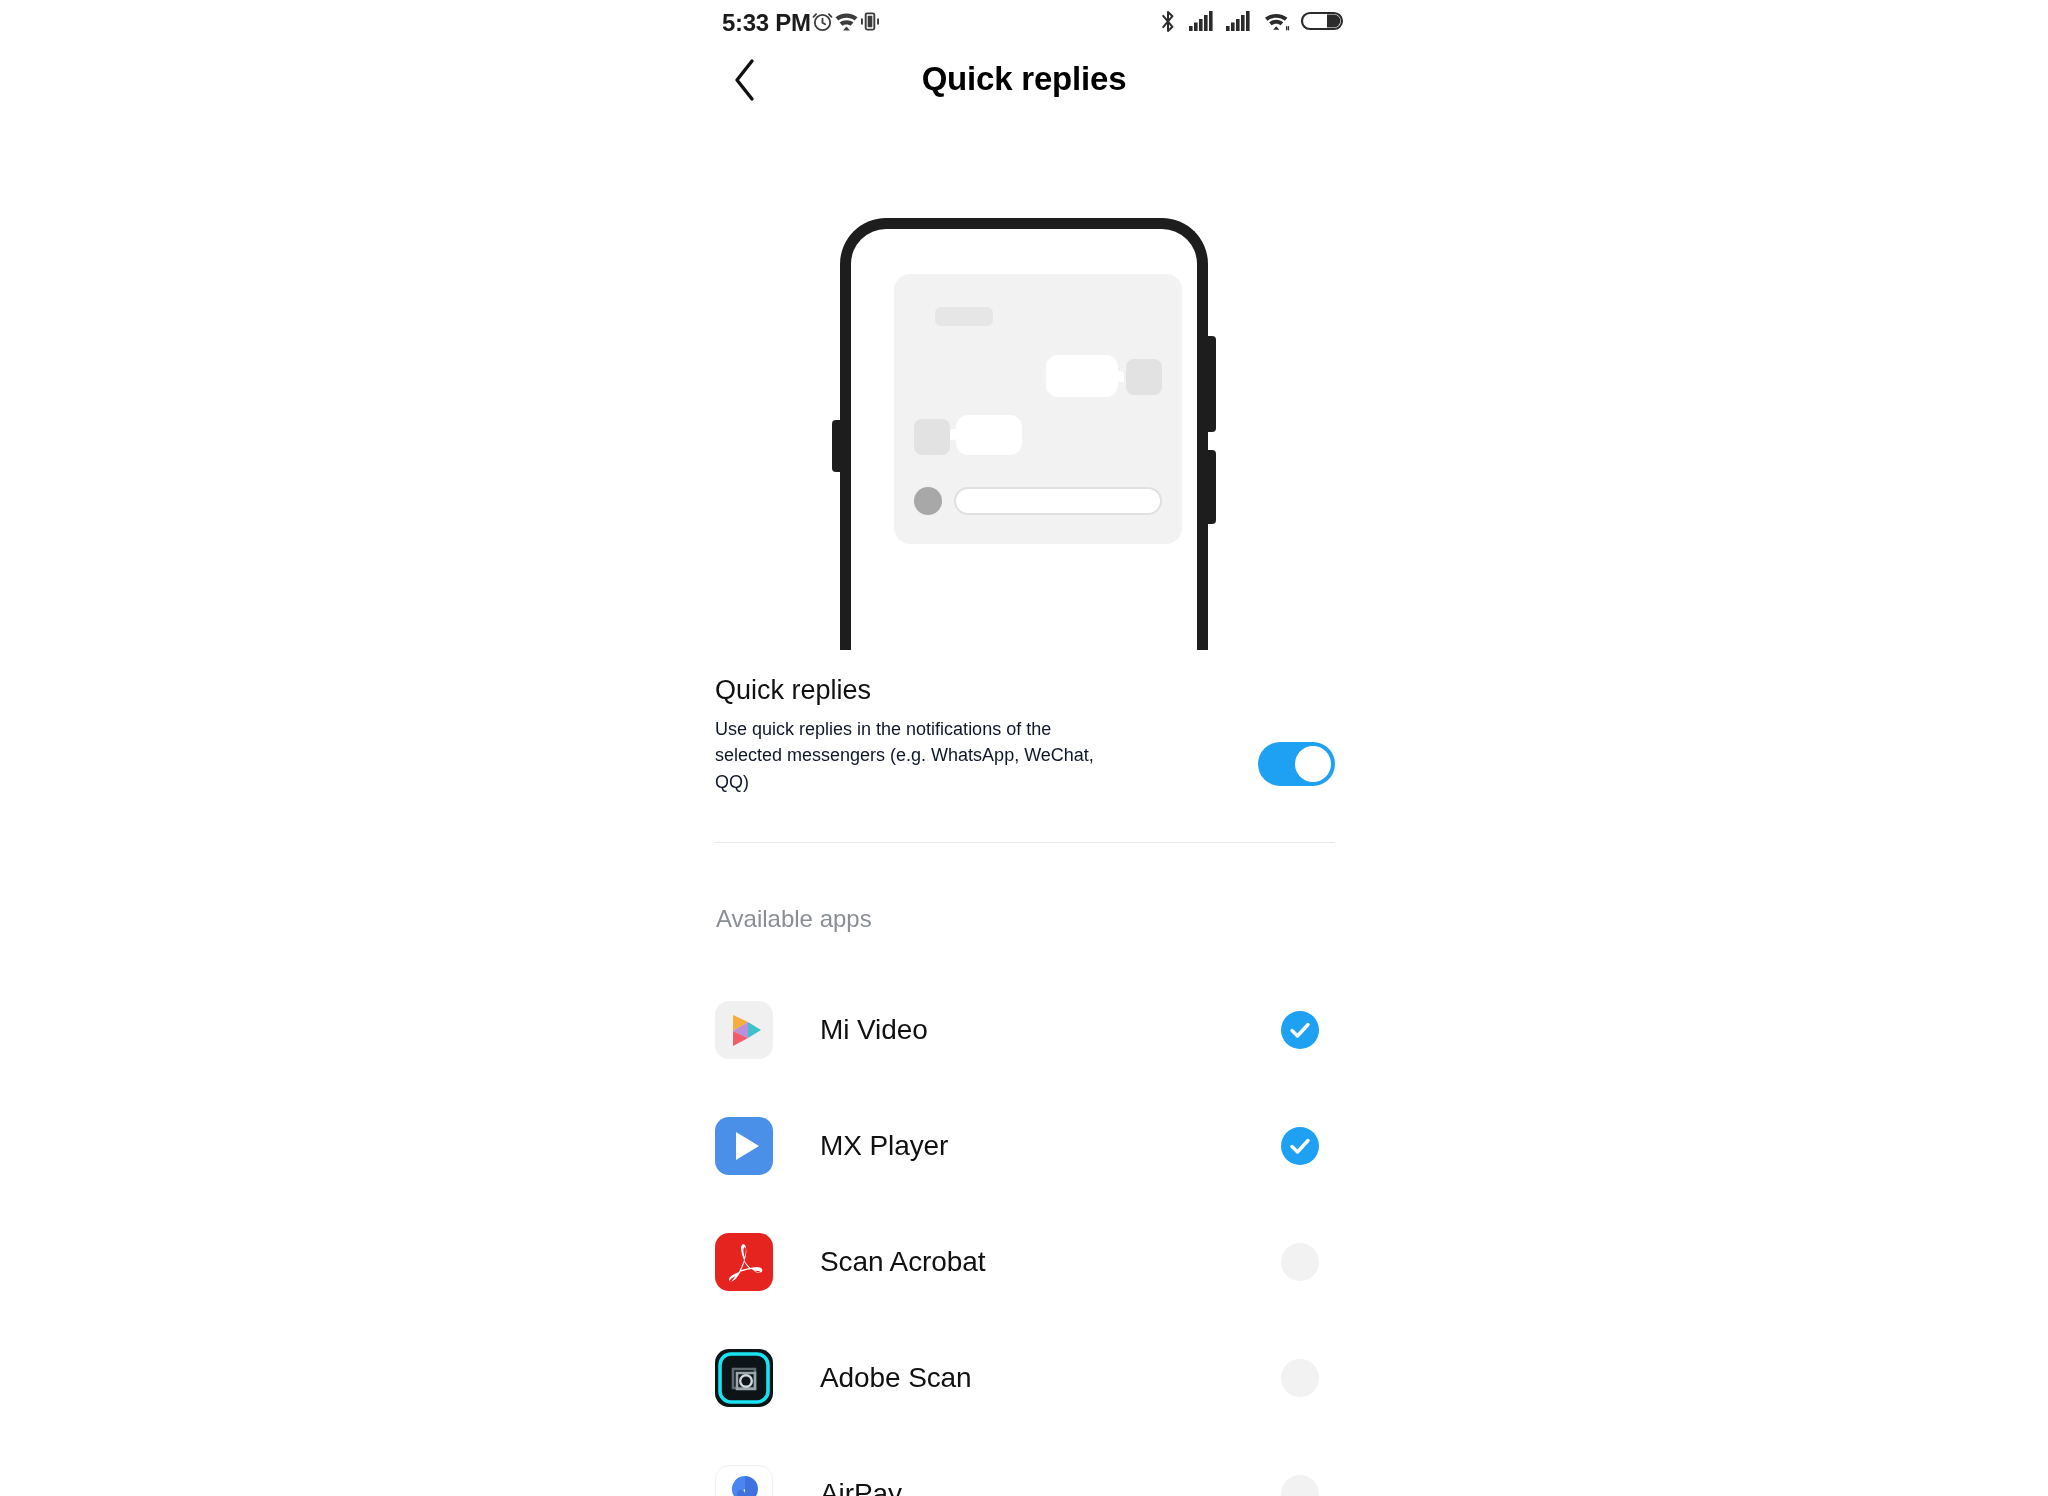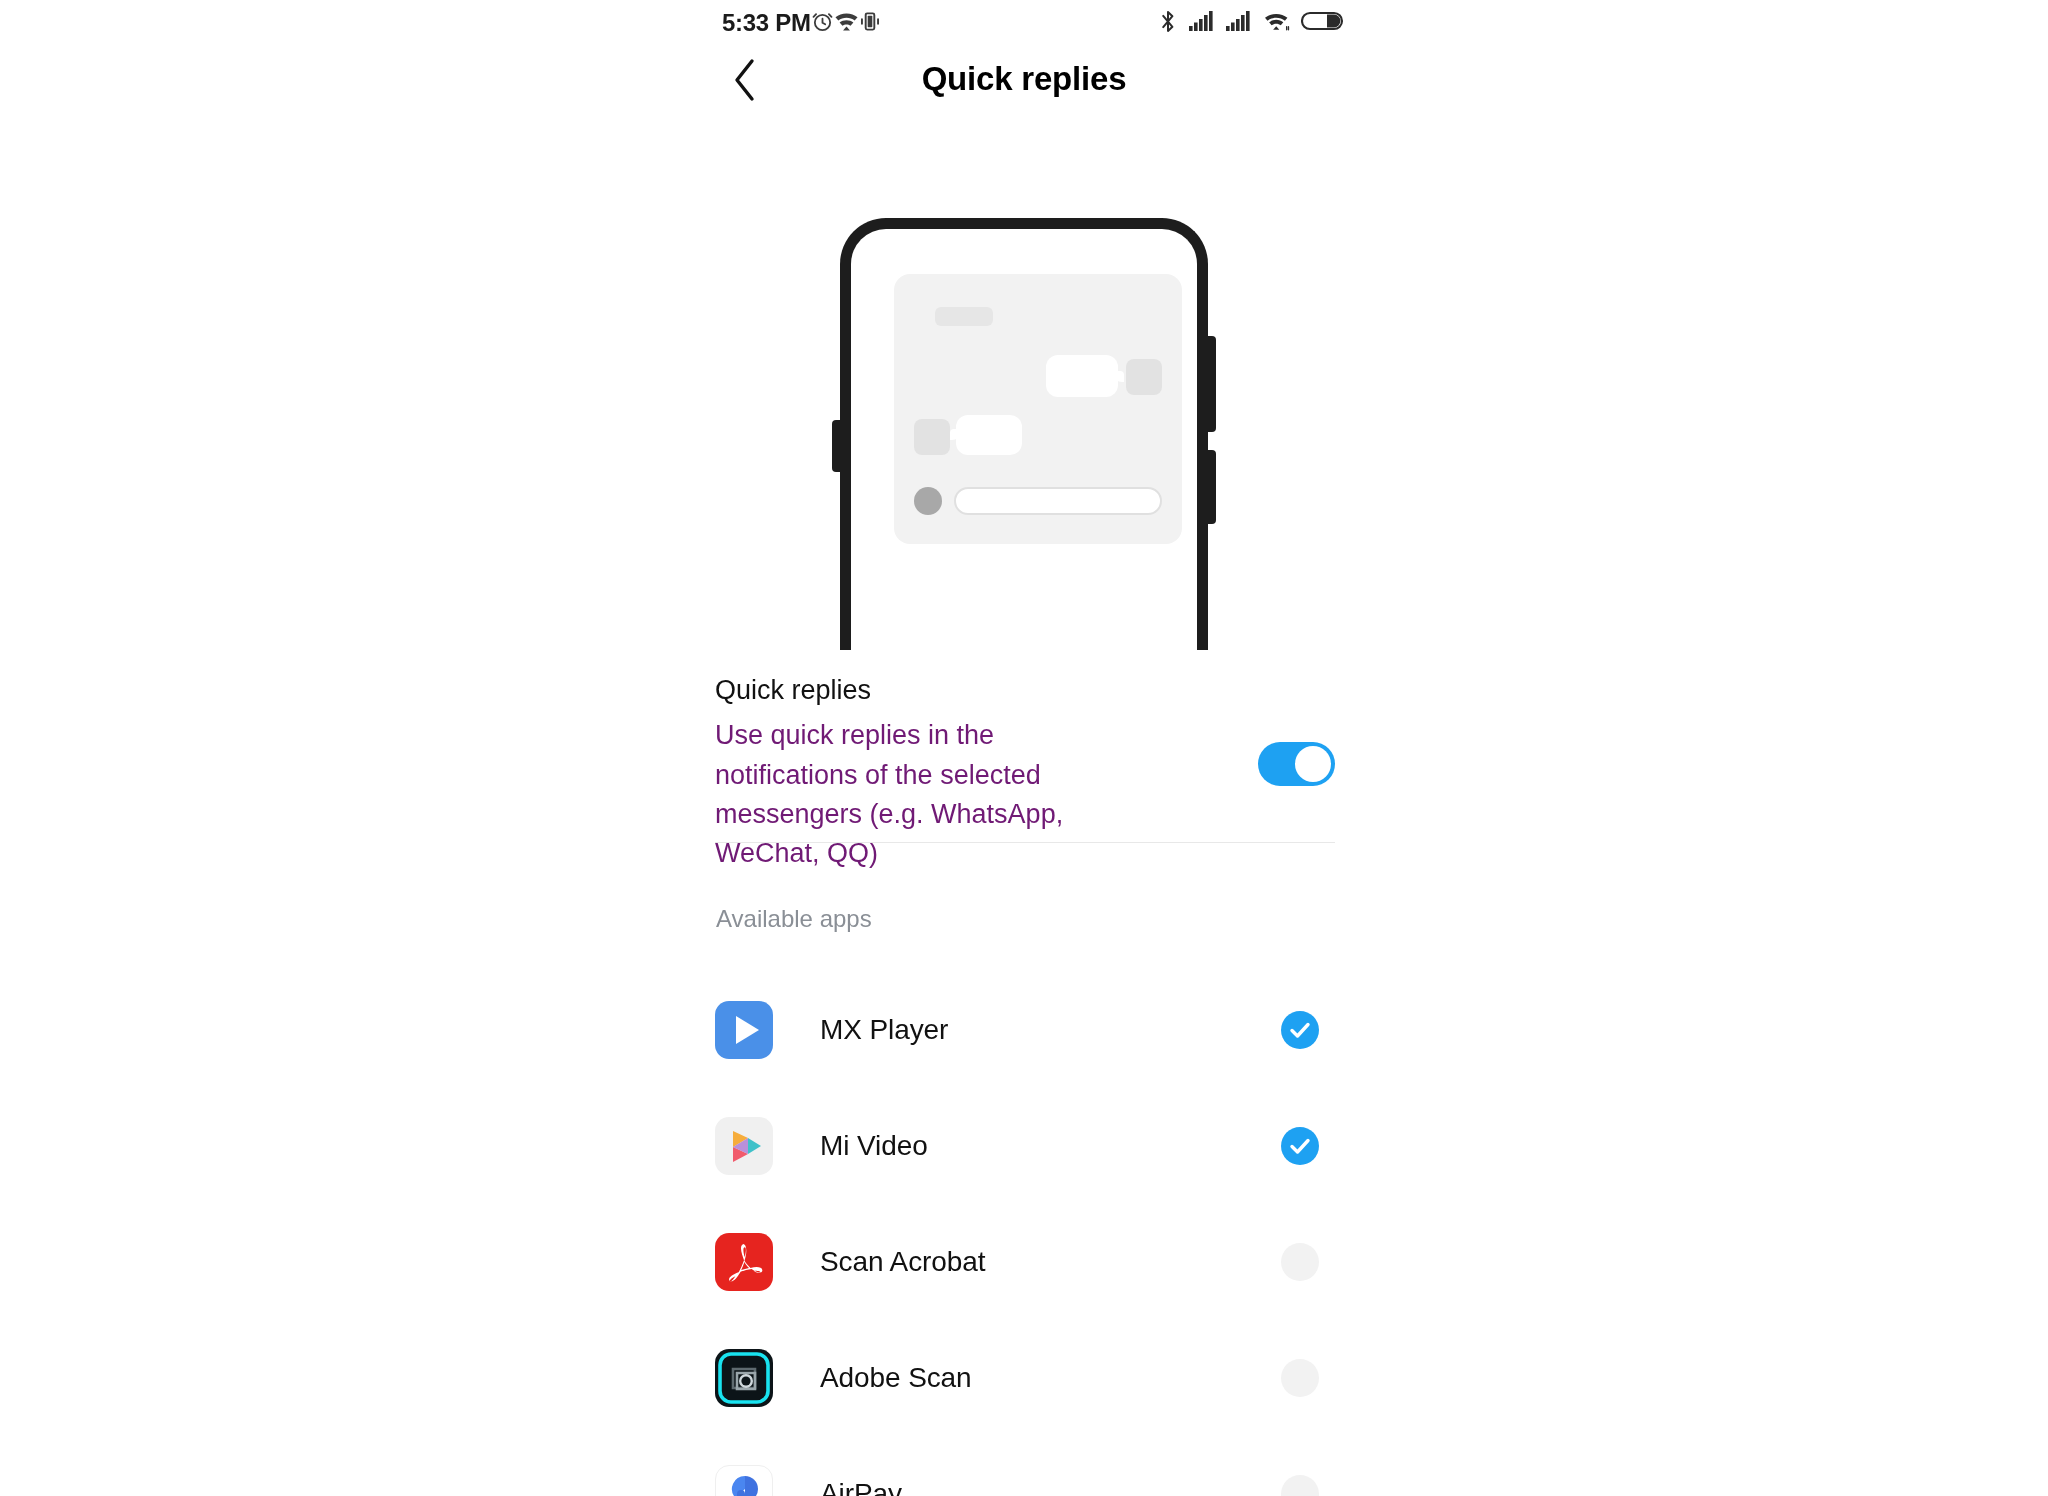--- a/index.html
+++ b/index.html
@@ -193,22 +193,22 @@
     align-items: flex-start;
   }
   .toggle-text { width: 500px; }
   .toggle-title {
     font-size: 27px;
     color: #111111;
     line-height: 1.2;
     margin-bottom: 10px;
   }
   .toggle-desc {
-    font-size: 27px;
-    color: #701a75;
+    font-size: 18px;
+    color: #0f172a;
     line-height: 1.45;
     max-width: 392px;
   }
   .switch {
     position: absolute;
     right: 0;
     top: 68px;
     width: 77px;
     height: 44px;
     border-radius: 22px;
@@ -399,43 +399,43 @@
     </div>
   </div>
 
   <div class="divider"></div>
 
   <div class="section-label">Available apps</div>
 
   <div class="app-list">
 
     <div class="app-row">
-      <div class="app-icon ic-mxplayer">
-        <svg width="58" height="58" viewBox="0 0 58 58">
-          <path d="M21 15 L44 29 L21 43 Z" fill="#ffffff"></path>
-        </svg>
-      </div>
-      <div class="app-name">MX Player</div>
-      <div class="check on">
-        <svg width="38" height="38" viewBox="0 0 38 38">
-          <path d="M11 19.5 16.5 25 27 13.5" fill="none" stroke="#ffffff" stroke-width="3.4" stroke-linecap="round" stroke-linejoin="round"></path>
-        </svg>
-      </div>
-    </div>
-
-    <div class="app-row">
       <div class="app-icon ic-mivideo">
         <svg width="58" height="58" viewBox="0 0 58 58">
           <path d="M18 14 L18 30 L33 21 Z" fill="#f6ad3c"></path>
           <path d="M18 30 L18 45 L33 37 Z" fill="#f15b6c"></path>
           <path d="M33 21 L46 29 L33 37 Z" fill="#3fc1c9"></path>
           <path d="M18 30 L33 21 L33 37 Z" fill="#b07fd6" opacity="0.85"></path>
         </svg>
       </div>
       <div class="app-name">Mi Video</div>
+      <div class="check on">
+        <svg width="38" height="38" viewBox="0 0 38 38">
+          <path d="M11 19.5 16.5 25 27 13.5" fill="none" stroke="#ffffff" stroke-width="3.4" stroke-linecap="round" stroke-linejoin="round"></path>
+        </svg>
+      </div>
+    </div>
+
+    <div class="app-row">
+      <div class="app-icon ic-mxplayer">
+        <svg width="58" height="58" viewBox="0 0 58 58">
+          <path d="M21 15 L44 29 L21 43 Z" fill="#ffffff"></path>
+        </svg>
+      </div>
+      <div class="app-name">MX Player</div>
       <div class="check on">
         <svg width="38" height="38" viewBox="0 0 38 38">
           <path d="M11 19.5 16.5 25 27 13.5" fill="none" stroke="#ffffff" stroke-width="3.4" stroke-linecap="round" stroke-linejoin="round"></path>
         </svg>
       </div>
     </div>
 
     <div class="app-row">
       <div class="app-icon ic-acrobat">
         <svg width="58" height="58" viewBox="0 0 58 58">

